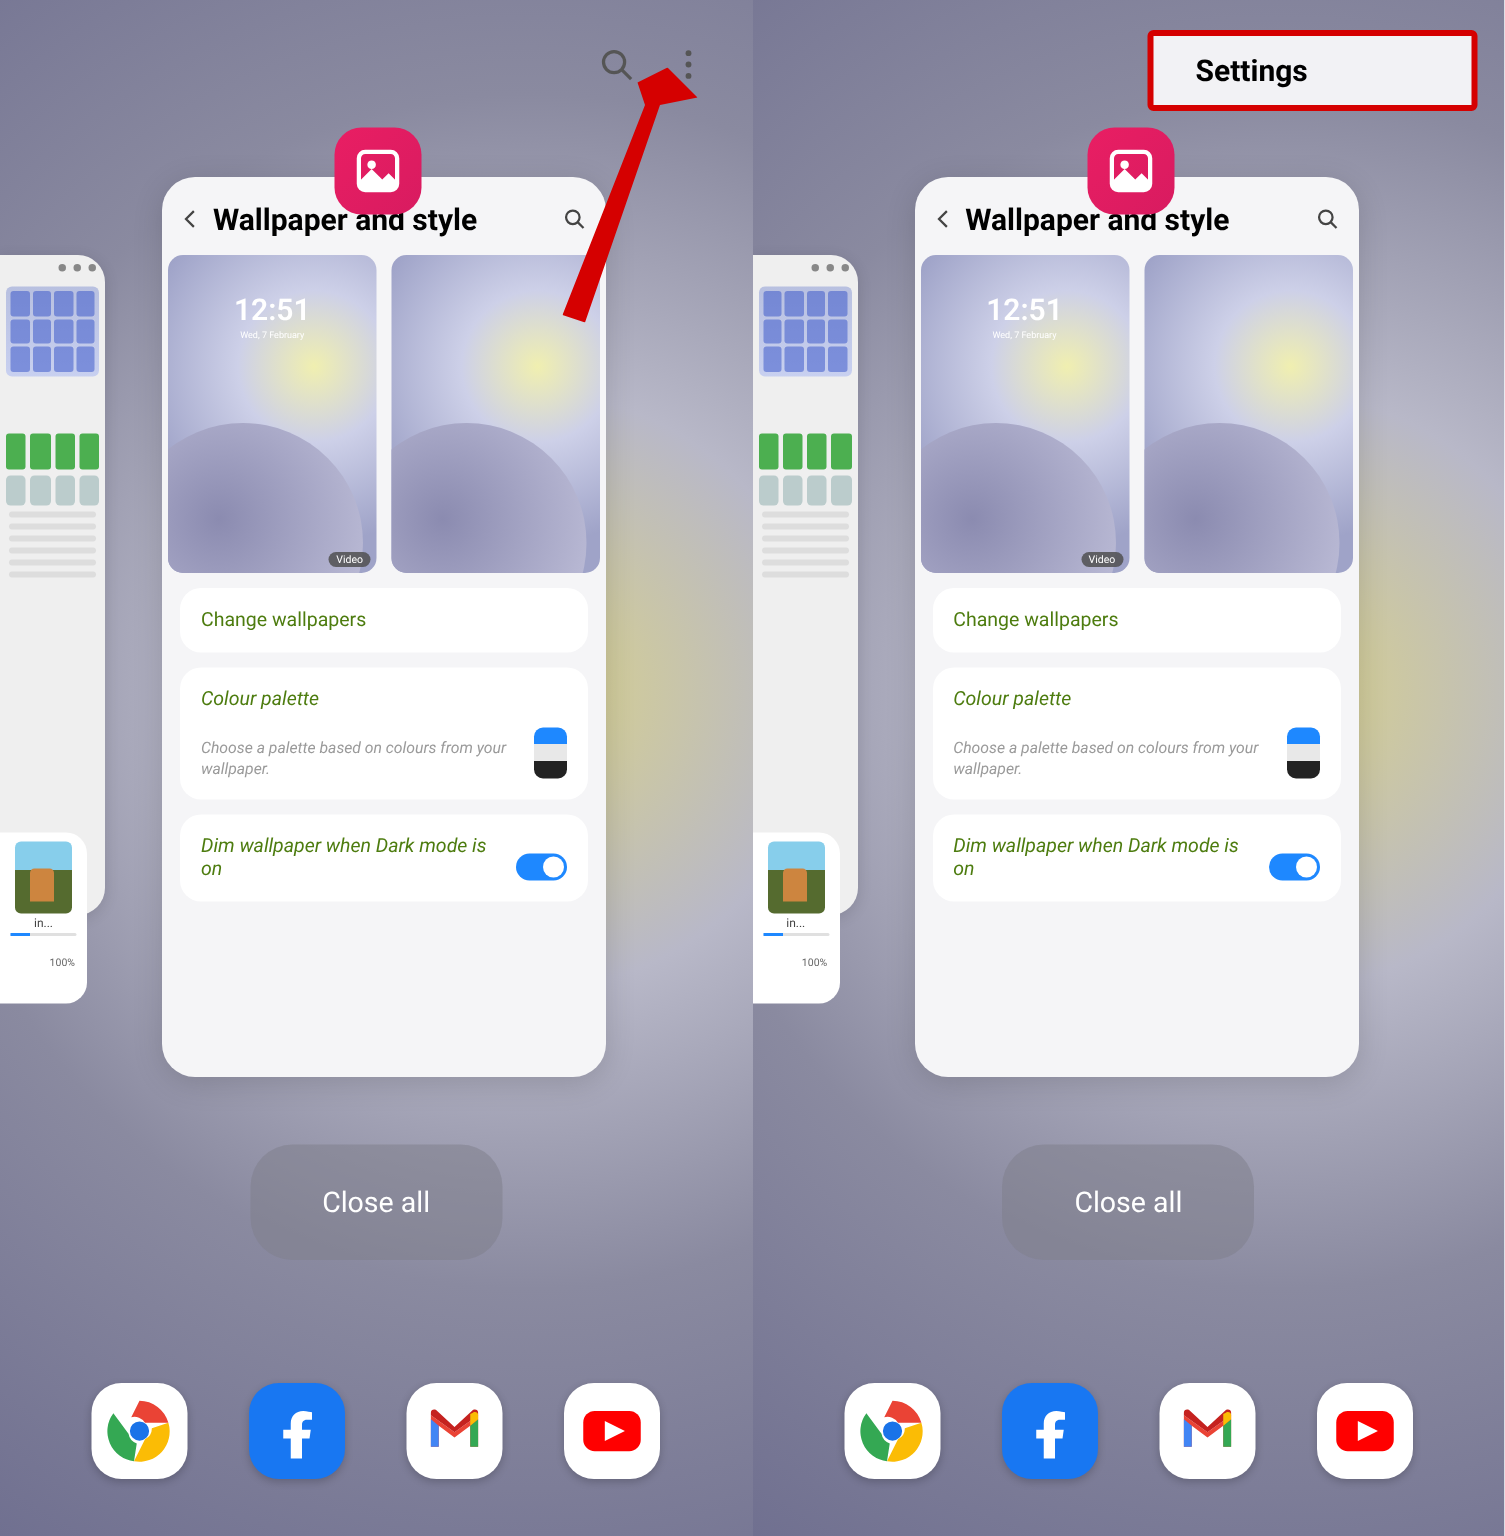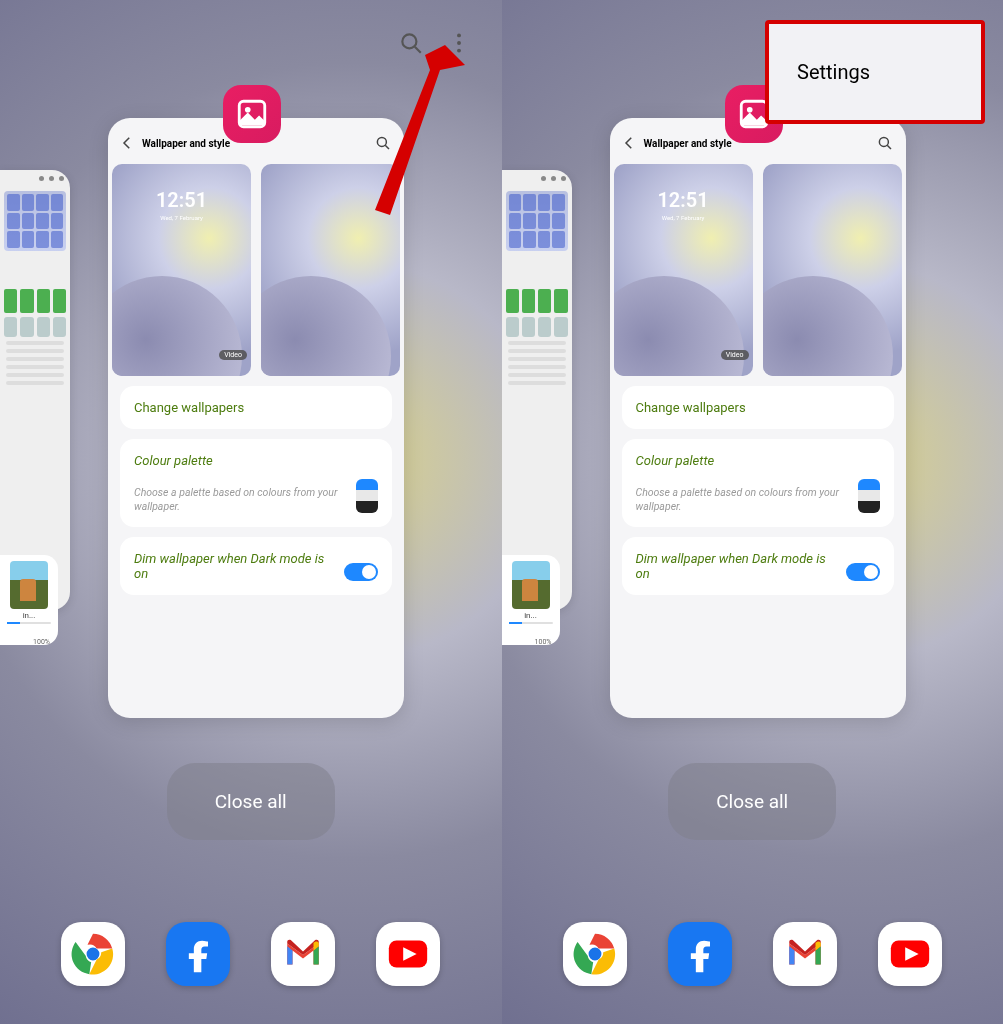--- a/index.html
+++ b/index.html
@@ -27,25 +27,26 @@
     color: #555;
     z-index: 5;
   }
   .top-icons svg { width: 26px; height: 26px; }
   .settings-menu {
     position: absolute;
     top: 20px;
     right: 18px;
     background: #f2f2f5;
     border-radius: 4px;
-    padding: 36px 28px;
+    padding: 11px 28px;
     font-size: 20px;
     border: 4px solid #d50000;
     z-index: 6;
     width: 220px;
+    font-weight: bold;
   }
   .arrow {
     position: absolute;
     top: 45px;
     left: 375px;
     z-index: 10;
     pointer-events: none;
   }
   .arrow svg { width: 90px; height: 170px; }
 
@@ -74,21 +75,21 @@
     border-radius: 22px;
     overflow: hidden;
     box-shadow: 0 4px 20px rgba(0,0,0,0.15);
   }
   .card-header {
     display: flex;
     align-items: center;
     padding: 16px 12px 10px 10px;
   }
   .card-header .back { width: 18px; height: 18px; color:#555;}
-  .card-header .title { font-weight: 700; font-size: 10px; margin-left: 6px; flex: 1; }
+  .card-header .title { font-weight: 700; font-size: 20px; margin-left: 6px; flex: 1; }
   .card-header .sch { width: 18px; height: 18px; color:#555;}
 
   .previews {
     display: flex;
     gap: 10px;
     padding: 0 4px;
     margin-top: 2px;
   }
   .preview {
     flex: 1;
@@ -113,21 +114,21 @@
     color: #fff;
     font-weight: 600;
     font-size: 20px;
   }
   .lock-date {
     position:absolute; top:50px; width:100%; text-align:center;
     color:#fff; font-size:6px;
   }
   .video-badge {
     position: absolute;
-    bottom: 16px; right: 4px;
+    bottom: 4px; right: 4px;
     background: rgba(80,80,80,0.85);
     color: #fff;
     font-size: 7px;
     padding: 1px 5px;
     border-radius: 6px;
   }
 
   .section {
     background: #fff;
     margin: 10px 12px 0 12px;
@@ -174,21 +175,21 @@
   .peek .grid i{background:rgba(50,80,200,0.5);border-radius:2px;}
   .peek .bars{margin:4px;display:flex;gap:3px;height:24px;}
   .peek .bars i{flex:1;background:#4caf50;border-radius:2px;}
   .peek .thumbs{margin:4px;display:flex;gap:3px;}
   .peek .thumbs i{flex:1;height:20px;background:#bcc;border-radius:3px;}
   .peek .lines i{display:block;height:4px;background:#ddd;margin:4px 6px;border-radius:2px;}
 
   .chrome-card {
     position:absolute;
     top: 555px; left:0;
-    width: 58px; height: 90px;
+    width: 58px; height: 114px;
     background:#fff;
     border-radius: 0 14px 14px 0;
     padding: 6px 4px;
     font-size: 8px;
     text-align:center;
     color:#444;
   }
   .photo {
     width:38px;height:48px;border-radius:4px;
     background: linear-gradient(#87ceeb 0 40%, #556b2f 40% 100%);

